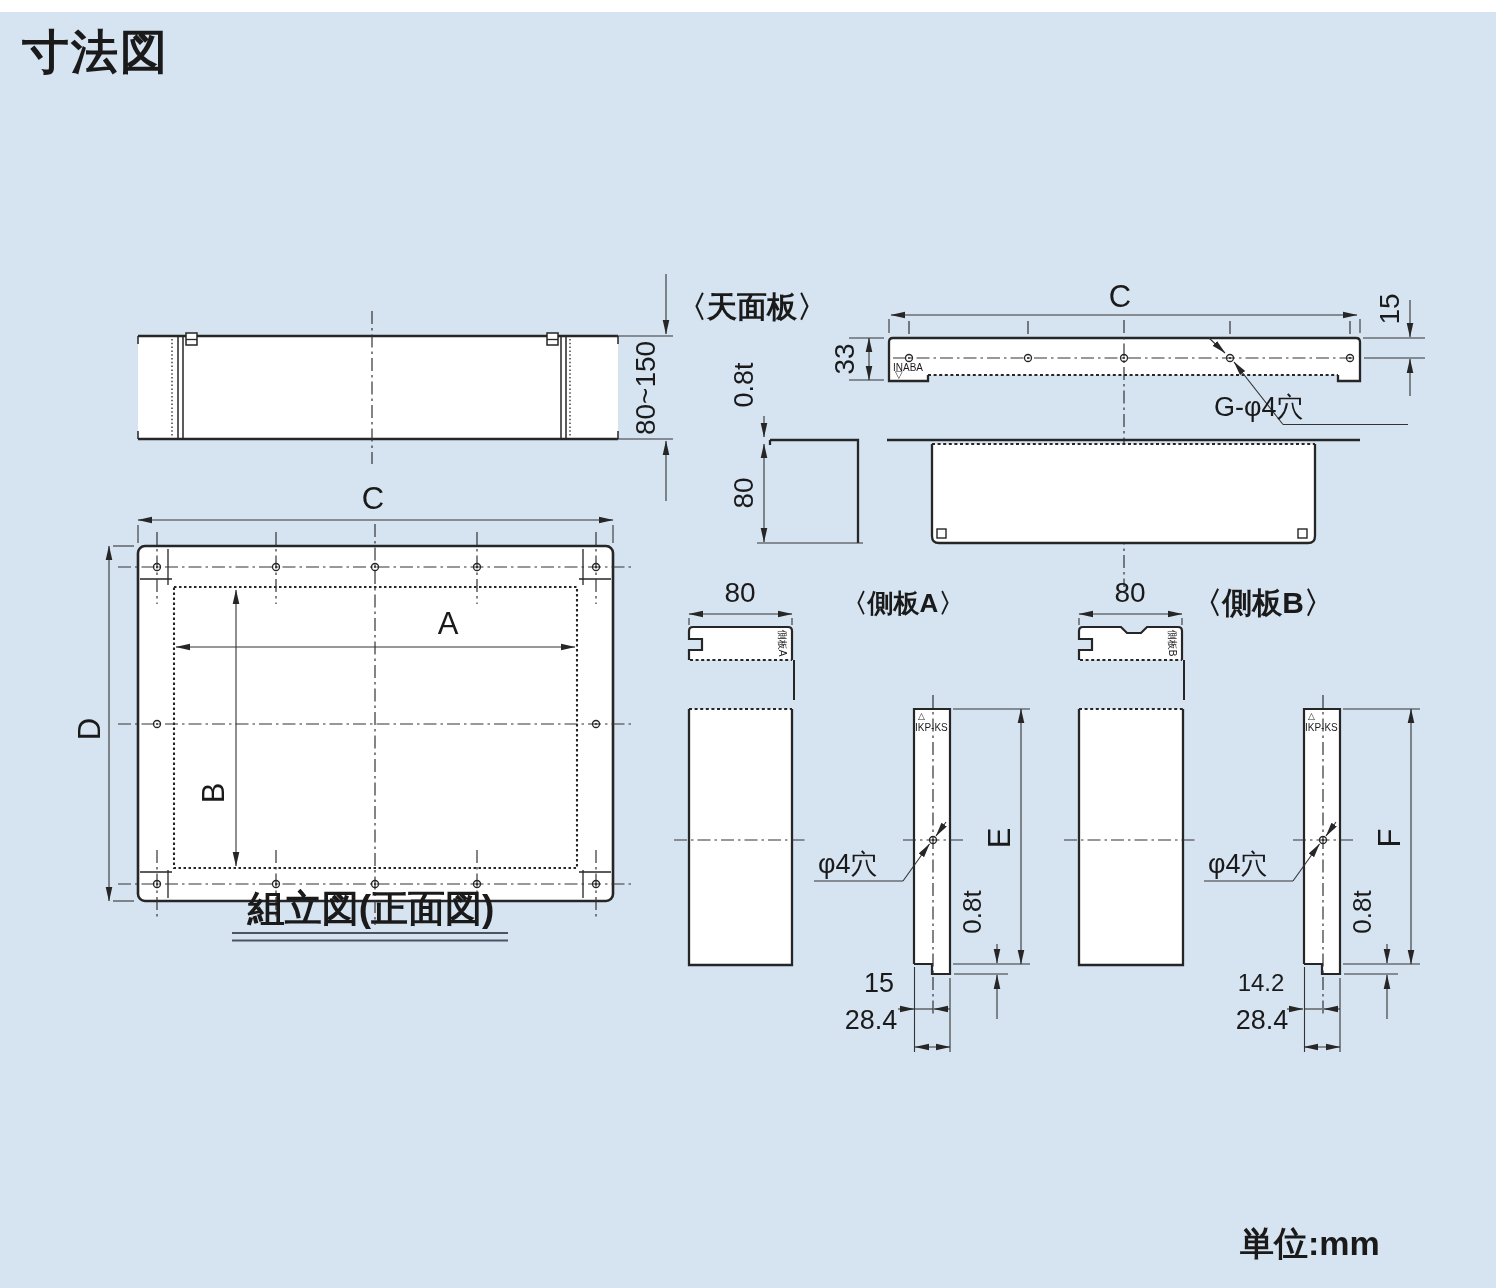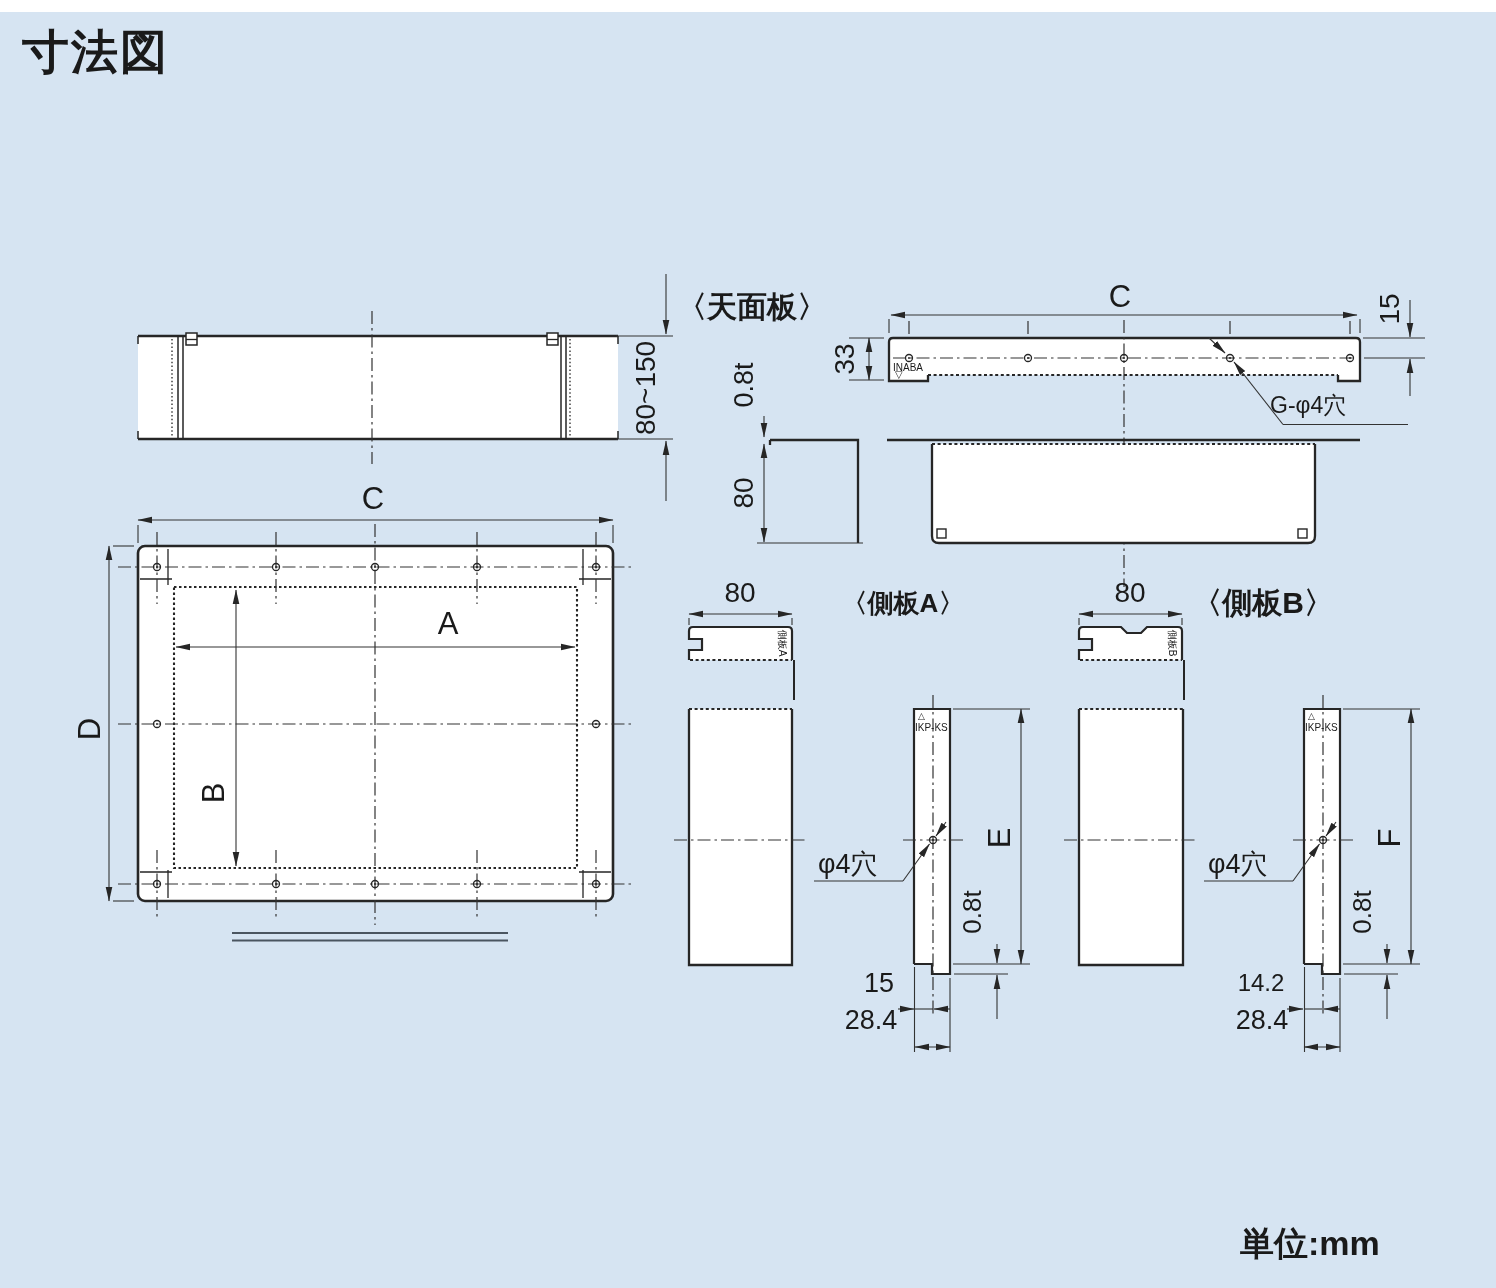--- a/index.html
+++ b/index.html
@@ -238,26 +238,27 @@
 
 <div class="lbl b" style="left:22px;top:16px;font-size:47px;letter-spacing:2px;">寸法図</div>
 <div class="lbl b" style="left:1240px;top:1214px;font-size:34px;">単位:mm</div>
 
 <div class="lbl r" style="left:646px;top:376px;font-size:28px;">80~150</div>
 
 <div class="lbl c" style="left:373px;top:486px;font-size:31px;">C</div>
 <div class="lbl c" style="left:448px;top:611px;font-size:31px;">A</div>
 <div class="lbl r" style="left:213px;top:781px;font-size:31px;">B</div>
 <div class="lbl r" style="left:89px;top:717px;font-size:31px;">D</div>
+<div class="lbl c b" style="left:371px;top:896px;font-size:37px;">組立図(正面図)</div>
 
 <div class="lbl c b" style="left:752px;top:295px;font-size:30px;text-align:center;">〈天面板〉</div>
 <div class="lbl c" style="left:1120px;top:284px;font-size:31px;">C</div>
 <div class="lbl r" style="left:845px;top:347px;font-size:28px;">33</div>
 <div class="lbl r" style="left:1390px;top:297px;font-size:28px;">15</div>
-<div class="lbl" style="left:1270px;top:382px;font-size:23px;">G-φ4穴</div>
+<div class="lbl" style="left:1214px;top:382px;font-size:27px;">G-φ4穴</div>
 <div class="lbl" style="left:893px;top:351px;font-size:10px;">INABA</div>
 <div class="lbl" style="left:895px;top:358px;font-size:10px;">▽</div>
 <div class="lbl r" style="left:744px;top:373px;font-size:27px;">0.8t</div>
 <div class="lbl r" style="left:744px;top:481px;font-size:28px;">80</div>
 
 <div class="lbl c b" style="left:903px;top:591px;font-size:26px;">〈側板A〉</div>
 <div class="lbl c" style="left:740px;top:581px;font-size:28px;">80</div>
 <div class="lbl rv" style="left:782px;top:631px;font-size:10px;">側板A</div>
 <div class="lbl" style="left:918px;top:700px;font-size:9px;">△</div>
 <div class="lbl" style="left:915px;top:711px;font-size:10px;">IKP-KS</div>

